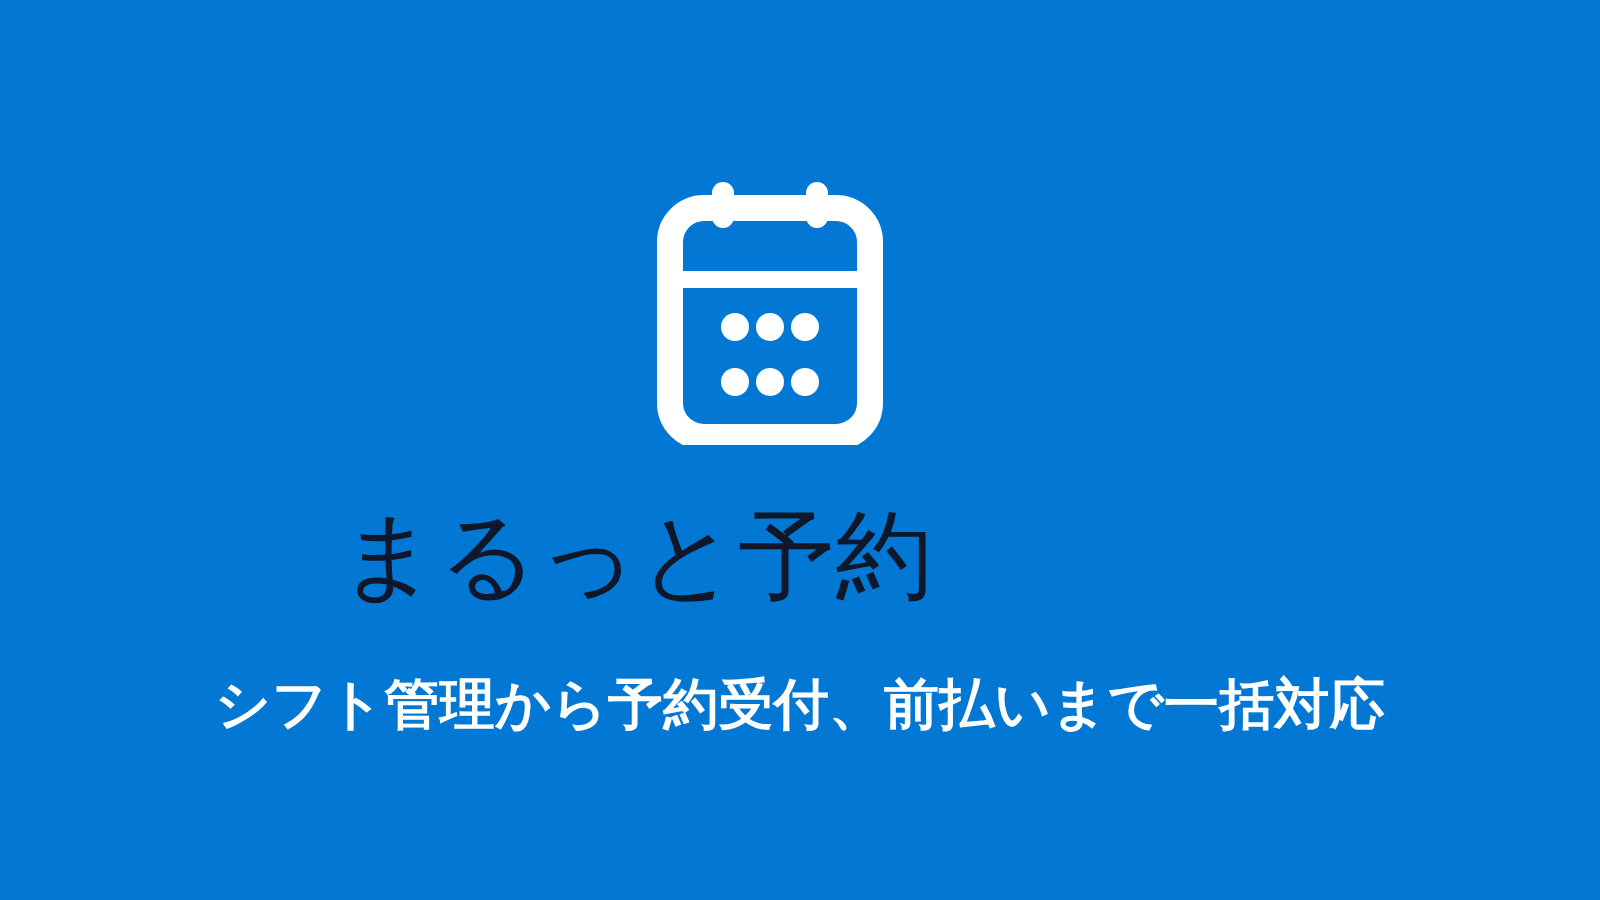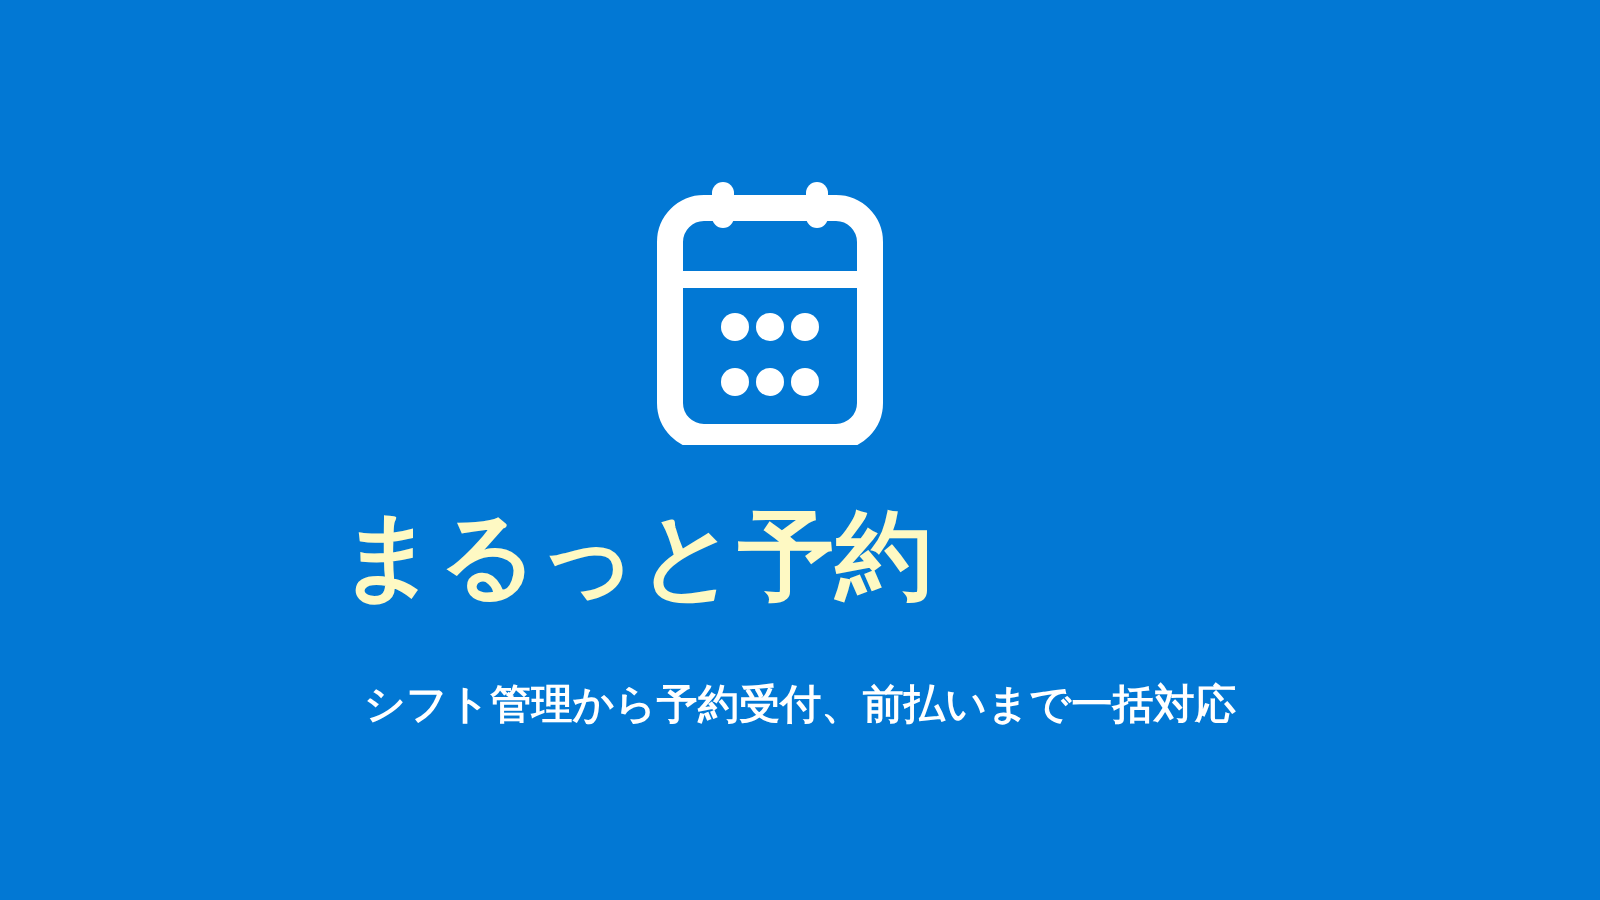--- a/index.html
+++ b/index.html
@@ -36,37 +36,37 @@
     display: block;
   }
 
   
   #app-title {
     position: absolute;
     left: 0;
     top: 502px;
     width: 1272px;
     text-align: center;
-    color: #fef9c3;
+    color: #0f172a;
     font-size: 97px;
     line-height: 108px;
-    font-weight: 700;
+    font-weight: 400;
     letter-spacing: 0.005em;
     white-space: nowrap;
     font-family: "DejaVu Sans", "Liberation Sans", sans-serif;
   }
 
   #app-tagline {
     position: absolute;
     left: 0;
     top: 678px;
     width: 1600px;
     text-align: center;
     color: #ffffff;
-    font-size: 41px;
+    font-size: 55px;
     line-height: 52px;
     font-weight: 700;
     letter-spacing: 0.004em;
     white-space: nowrap;
     font-family: "DejaVu Sans", "Liberation Sans", sans-serif;
   }
 </style>
 </head>
 <body>
 

